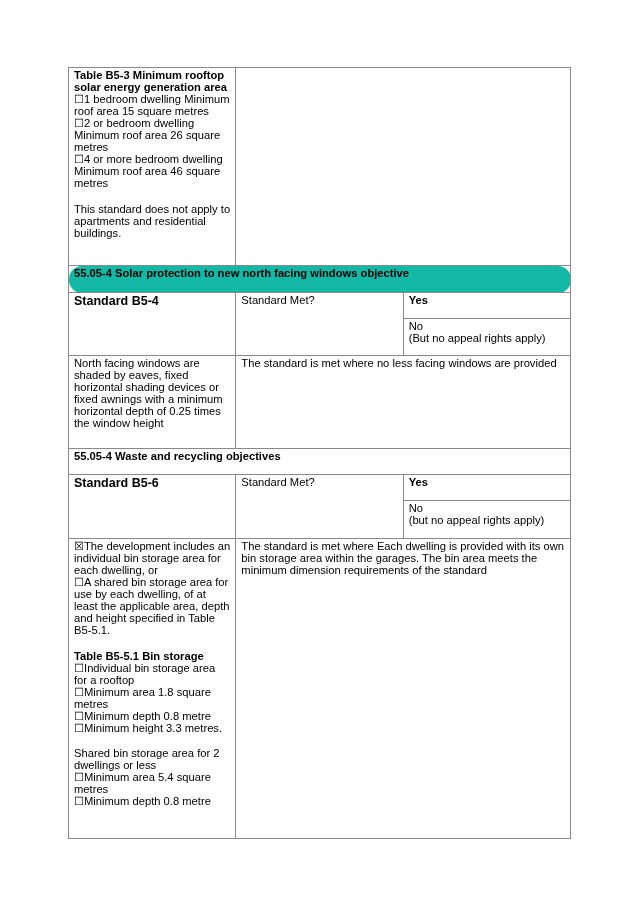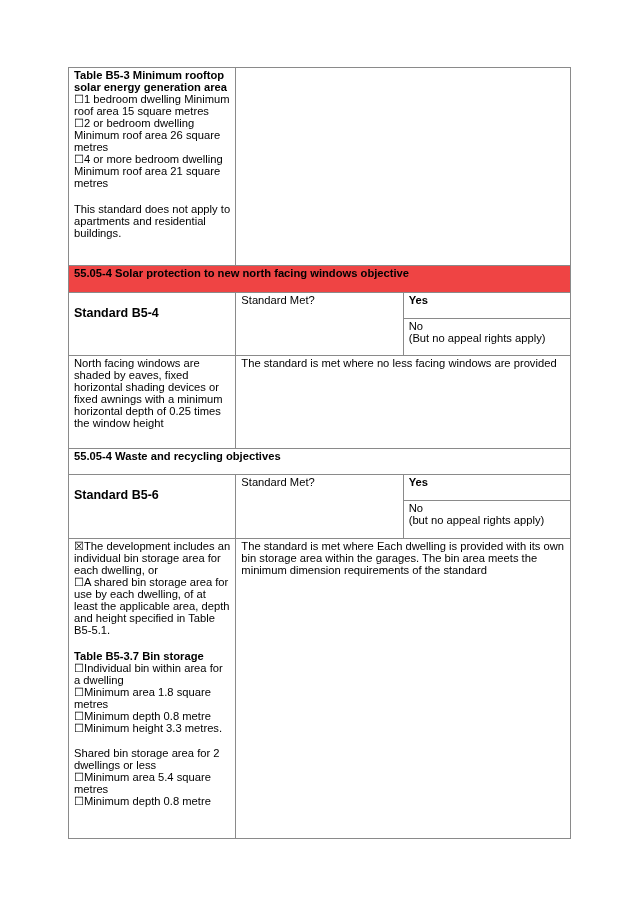--- a/index.html
+++ b/index.html
@@ -6,43 +6,43 @@
   body { width: 638px; height: 912px; position: relative; overflow: hidden;
          font-family: "Liberation Sans", sans-serif; color: #000; }
   .page { position: absolute; left: 68px; top: 67px; width: 503px; }
   table { border-collapse: collapse; width: 503px; table-layout: fixed; }
   td { border: 1px solid #8a8a8a; vertical-align: top; padding: 1px 5px 4px 5px;
        font-size: 11.2px; line-height: 12px; }
   .c1 { width: 157px; }
   .c2 { width: 157px; }
   .c3 { width: 157px; }
   .bold { font-weight: bold; }
-  .grey { background: #ef4444; }
-  .std { font-size: 12.5px; font-weight: bold; padding-top: 14px; margin-top: 44px; }
+  .grey { background: #14b8a6; border-radius: 13px; }
+  .std { font-size: 12.5px; font-weight: bold; padding-top: 2px; margin-top: 44px; }
   .gap { height: 13.6px; }
   .line { display: block; }
 </style>
 </head>
 <body>
 
 <div class="page">
 <table>
   <colgroup>
         <col class="c1">
         <col class="c2">
         <col class="c3">
       </colgroup>
 
   <tbody>
         <tr style="height:198px;">
     <td>
       <span class="line bold">Table B5-3 Minimum rooftop solar energy generation area</span>
       <span class="line">☐1 bedroom dwelling Minimum roof area 15 square metres</span>
       <span class="line">☐2 or bedroom dwelling Minimum roof area 26 square metres</span>
-      <span class="line">☐4 or more bedroom dwelling Minimum roof area 21 square metres</span>
+      <span class="line">☐4 or more bedroom dwelling Minimum roof area 46 square metres</span>
       <div class="gap"></div>
       <span class="line">This standard does not apply to apartments and residential buildings.</span>
     </td>
     <td colspan="2"></td>
   </tr>
 
   <tr style="height:27px;">
     <td colspan="3" class="grey bold">55.05-4 Solar protection to new north facing windows objective</td>
   </tr>
 
@@ -77,22 +77,22 @@
       <span class="line">No</span>
       <span class="line">(but no appeal rights apply)</span>
     </td>
   </tr>
 
   <tr style="height:300px;">
     <td>
       <span class="line">☒The development includes an individual bin storage area for each dwelling, or</span>
       <span class="line">☐A shared bin storage area for use by each dwelling, of at least the applicable area, depth and height specified in Table B5-5.1.</span>
       <div class="gap"></div>
-      <span class="line bold">Table B5-3.7 Bin storage</span>
-      <span class="line">☐Individual bin within area for a dwelling</span>
+      <span class="line bold">Table B5-5.1 Bin storage</span>
+      <span class="line">☐Individual bin storage area for a rooftop</span>
       <span class="line">☐Minimum area 1.8 square metres</span>
       <span class="line">☐Minimum depth 0.8 metre</span>
       <span class="line">☐Minimum height 3.3 metres.</span>
       <div class="gap"></div>
       <span class="line">Shared bin storage area for 2 dwellings or less</span>
       <span class="line">☐Minimum area 5.4 square metres</span>
       <span class="line">☐Minimum depth 0.8 metre</span>
     </td>
     <td colspan="2">The standard is met where Each dwelling is provided with its own bin storage area within the garages. The bin area meets the minimum dimension requirements of the standard</td>
   </tr>

